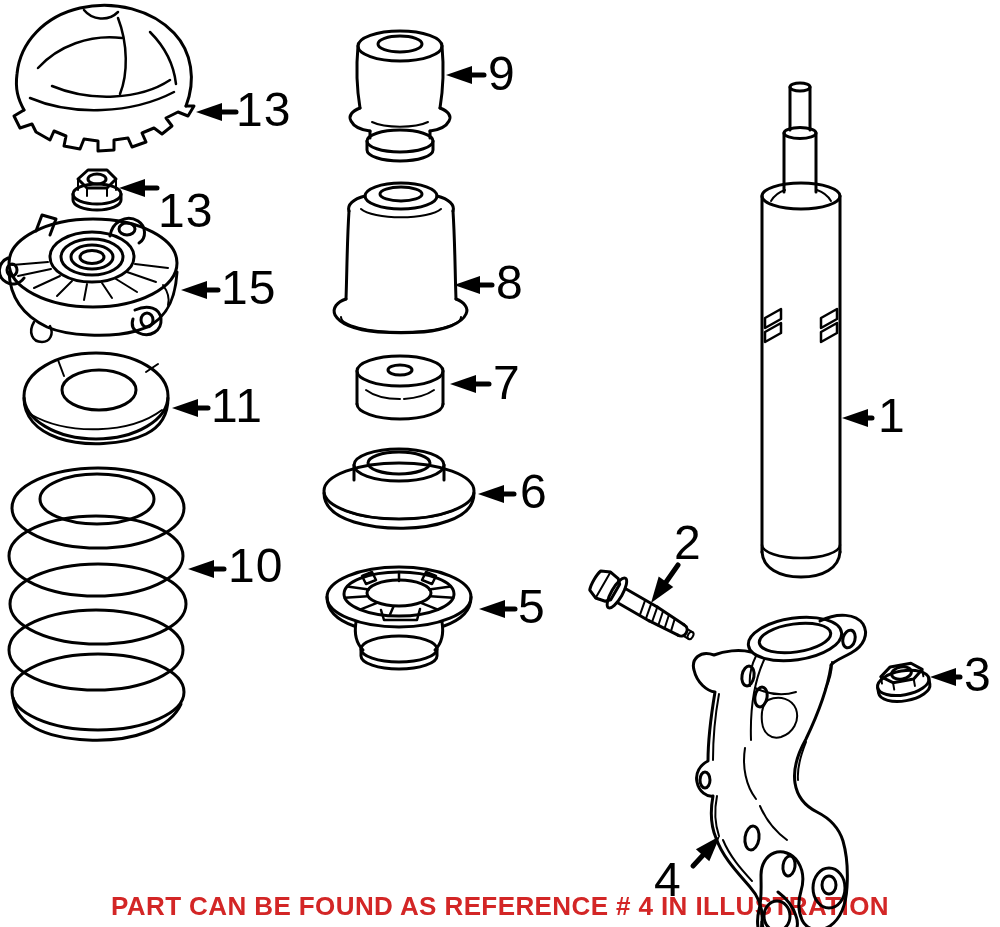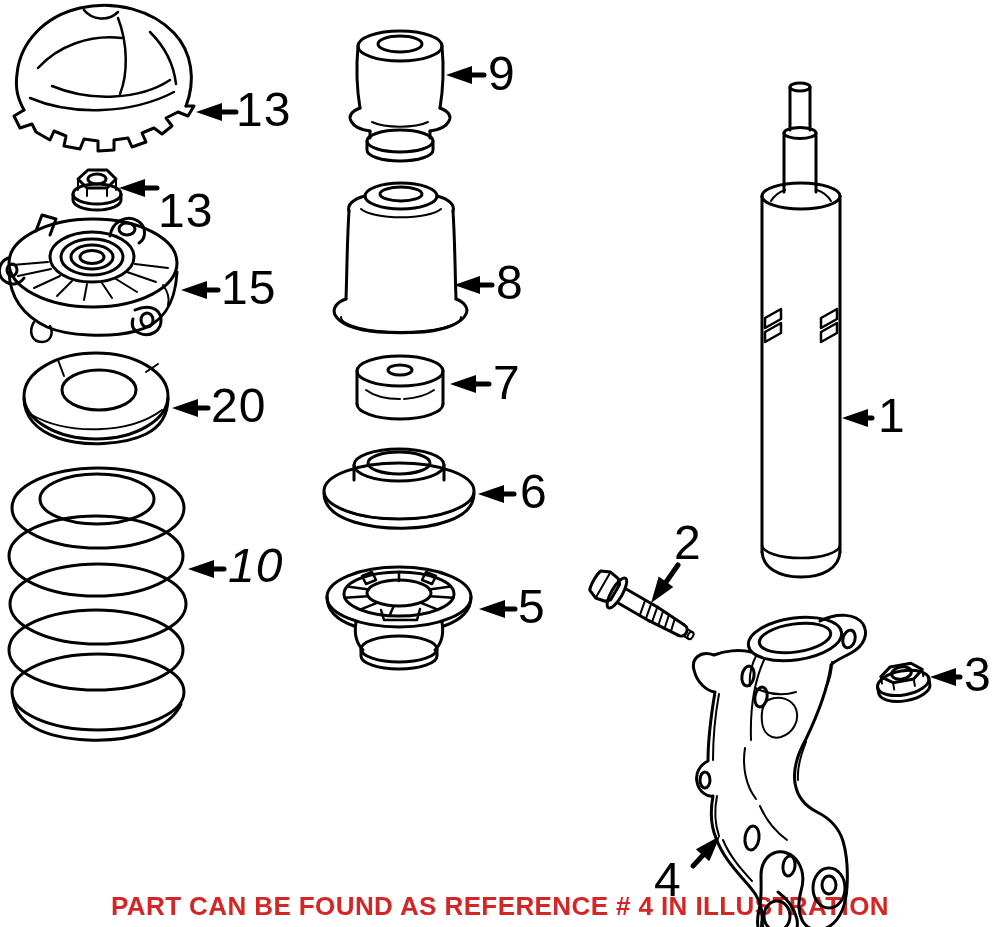--- a/index.html
+++ b/index.html
@@ -18,21 +18,21 @@
   }
   .c1 {left:878px;top:392px;}
   .c2 {left:674px;top:519px;}
   .c3 {left:964px;top:651px;}
   .c4 {left:654px;top:856px;}
   .c5 {left:518px;top:583px;}
   .c6 {left:520px;top:468px;}
   .c7 {left:493px;top:359px;}
   .c8 {left:496px;top:259px;}
   .c9 {left:488px;top:50px;}
-  .c10{left:228px;top:542px;font-style:italic;}
+  .c10{left:228px;top:542px;}
   .c11{left:211px;top:382px;}
   .c12{left:221px;top:264px;}
   .c13{left:158px;top:163px;margin-top:24px;}
   .c14{left:236px;top:86px;}
 </style>
 </head>
 <body>
 
 <div class="canvas">
 
@@ -281,17 +281,17 @@
   <div class="callout c1">1</div>
   <div class="callout c2">2</div>
   <div class="callout c3">3</div>
   <div class="callout c4">4</div>
   <div class="callout c5">5</div>
   <div class="callout c6">6</div>
   <div class="callout c7">7</div>
   <div class="callout c8">8</div>
   <div class="callout c9">9</div>
   <div class="callout c10">10</div>
-  <div class="callout c11">20</div>
+  <div class="callout c11">11</div>
   <div class="callout c12">15</div>
   <div class="callout c13">13</div>
   <div class="callout c14">13</div>
 </div>
 
 </body></html>

